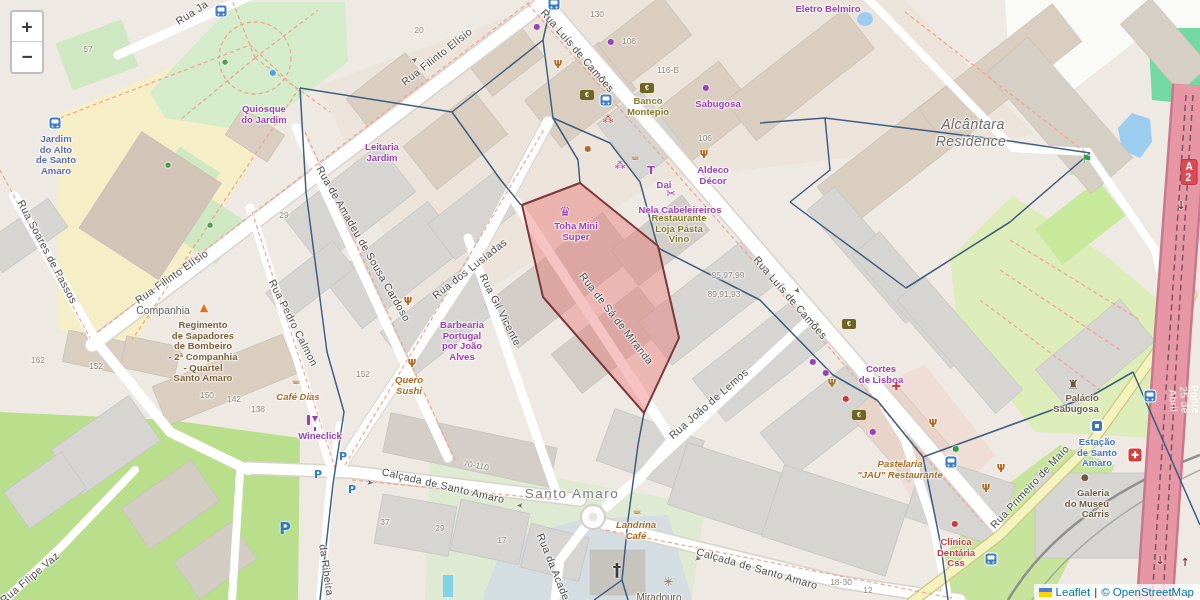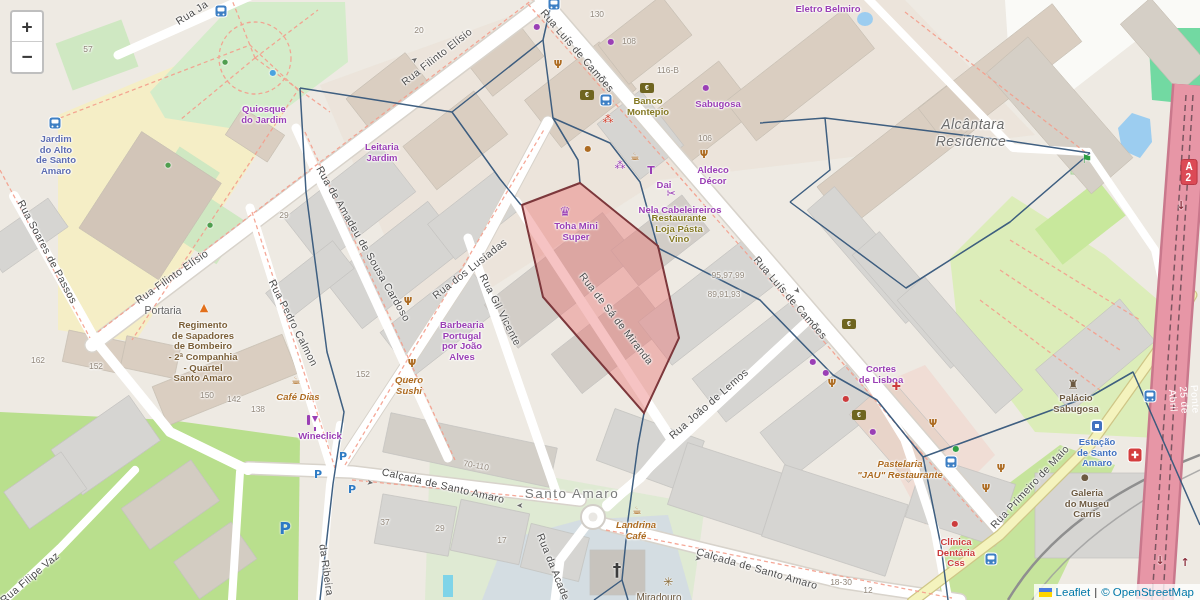--- a/index.html
+++ b/index.html
@@ -7,21 +7,21 @@
   #basemap{position:absolute;left:0;top:0;}
   
   .lbl{position:absolute;font-family:"Liberation Sans",sans-serif;font-size:10.5px;color:#4c4c4c;
        transform:translate(-50%,-50%) rotate(var(--r,0deg));white-space:pre-line;text-align:center;
        line-height:1.12;pointer-events:none;
        text-shadow:0 1px 2px #fff,0 -1px 2px #fff,1px 0 2px #fff,-1px 0 2px #fff;}
   .rd{letter-spacing:.4px;}
   .hn{font-size:8.5px;color:#958b7f;}
   .poi{font-size:9.5px;font-weight:bold;}
   .c-pu{color:#9a3fb5;padding-left:20px;} .c-or{color:#ad6b21;font-style:italic;} .c-ol{color:#857a24;} .c-br{color:#7b5f38;}
-  .c-bn{color:#6d5a41;} .c-re{color:#cc3b3c;} .c-bl{color:#4372c0;} .c-gy{color:#5f5f5f;}
+  .c-bn{color:#6d5a41;text-align:right;} .c-re{color:#cc3b3c;} .c-bl{color:#4372c0;} .c-gy{color:#5f5f5f;}
   .plc{font-size:13.5px;color:#7b7b7b;letter-spacing:1.5px;font-weight:normal;}
   .plc-i{font-style:italic;font-size:14px;color:#6e6e6e;letter-spacing:.5px;}
   .wh{color:#fff;text-shadow:none;font-size:10px;letter-spacing:.5px;}
   
   .ic{position:absolute;transform:translate(-50%,-50%) rotate(var(--r,0deg));
       font-family:"DejaVu Sans",sans-serif;font-size:10px;line-height:1;pointer-events:none;
       text-shadow:0 0 2px #fff,0 0 2px #fff;}
   .b{font-weight:bold;}
   
   .busic{position:absolute;width:11px;height:11px;background:#3d7fc4;border-radius:2.5px;
@@ -277,21 +277,21 @@
   <div class="lbl poi c-pu" style="left:566px;top:232px">Toha Mini
 Super</div>
   <div class="lbl poi c-pu" style="left:452px;top:341px">Barbearia
 Portugal
 por João
 Alves</div>
   <div class="lbl poi c-or" style="left:409px;top:386px">Quero
 Sushi</div>
   <div class="lbl poi c-or" style="left:298px;top:397px">Café Dias</div>
   <div class="lbl poi c-pu" style="left:310px;top:436px">Wineclick</div>
-  <div class="lbl poi c-gy" style="left:163px;top:311px;font-weight:normal;font-size:10.5px">Portaria</div>
+  <div class="lbl poi c-gy" style="left:163px;top:311px;font-weight:normal;font-size:10.5px">Companhia</div>
   <div class="lbl poi c-br" style="left:203px;top:352px">Regimento
 de Sapadores
 de Bombeiro
 - 2ª Companhia
 - Quartel
 Santo Amaro</div>
   <div class="lbl poi c-pu" style="left:871px;top:375px">Cortes
 de Lisboa</div>
   <div class="lbl poi c-or" style="left:900px;top:470px">Pastelaria
 "JAU" Restaurante</div>

